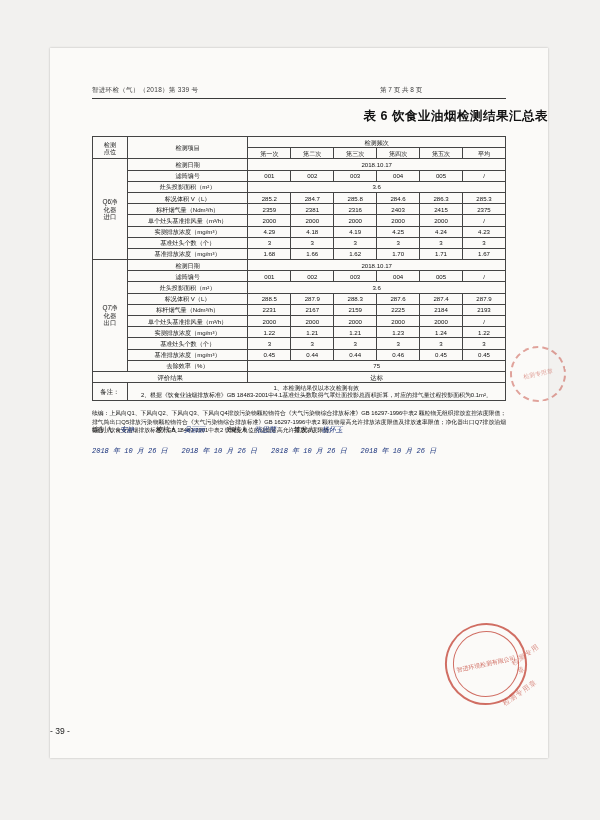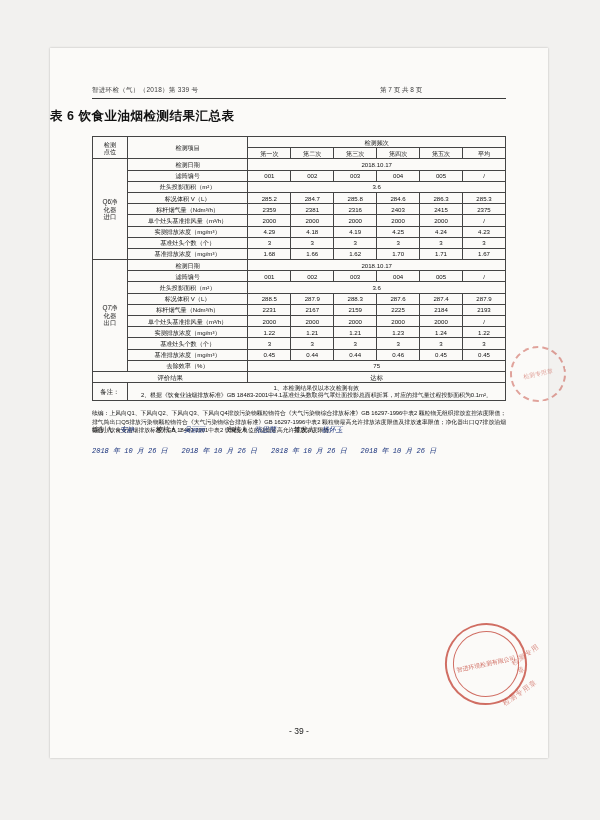--- a/index.html
+++ b/index.html
@@ -33,21 +33,21 @@
   .hdr{
     position:absolute;top:38px;left:0;width:100%;
     font-size:6.5px;color:#3a3a3a;
   }
   .hdr .left{position:absolute;left:42px;letter-spacing:.3px;}
   .hdr .right{position:absolute;left:330px;}
   .hdr-rule{position:absolute;top:50px;left:42px;width:414px;height:1px;background:#3a3a3a;}
 
   .title{
     position:absolute;top:60px;left:0;width:100%;
-    text-align:left;font-size:12.5px;font-weight:bold;color:#111;
+    text-align:right;font-size:12.5px;font-weight:bold;color:#111;
     letter-spacing:.5px;
   }
 
   table.main{
     position:absolute;top:88px;left:42px;width:414px;
     border-collapse:collapse;
     font-size:6.1px;color:#111;
     table-layout:fixed;
   }
   table.main td,table.main th{
@@ -75,21 +75,21 @@
 
   .sign{
     position:absolute;left:42px;width:414px;font-size:7px;color:#17307a;
   }
   .sign .row1 span,.sign .row2 span{display:inline-block;}
   .sign .lbl{color:#111;}
   .hand{font-family:Liberation Mono, monospace;color:#17307a;font-style:italic;}
 
   .pagenum{
     position:absolute;bottom:22px;left:0;width:100%;
-    text-align:center;font-size:8.5px;color:#222;
+    text-align:left;font-size:8.5px;color:#222;
   }
 
   
   .stamp-red{
     position:absolute;border:2px solid #c0392b;border-radius:50%;
     color:#c0392b;opacity:.72;
     display:flex;align-items:center;justify-content:center;
     font-size:6px;text-align:center;line-height:1.1;
     transform:rotate(-12deg);
   }

